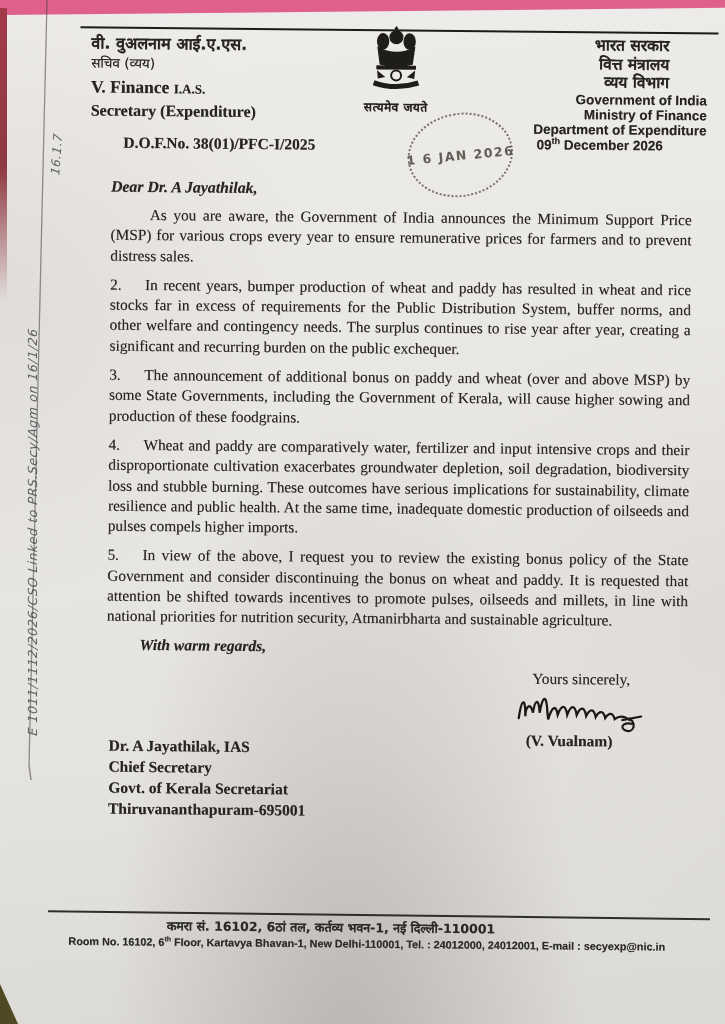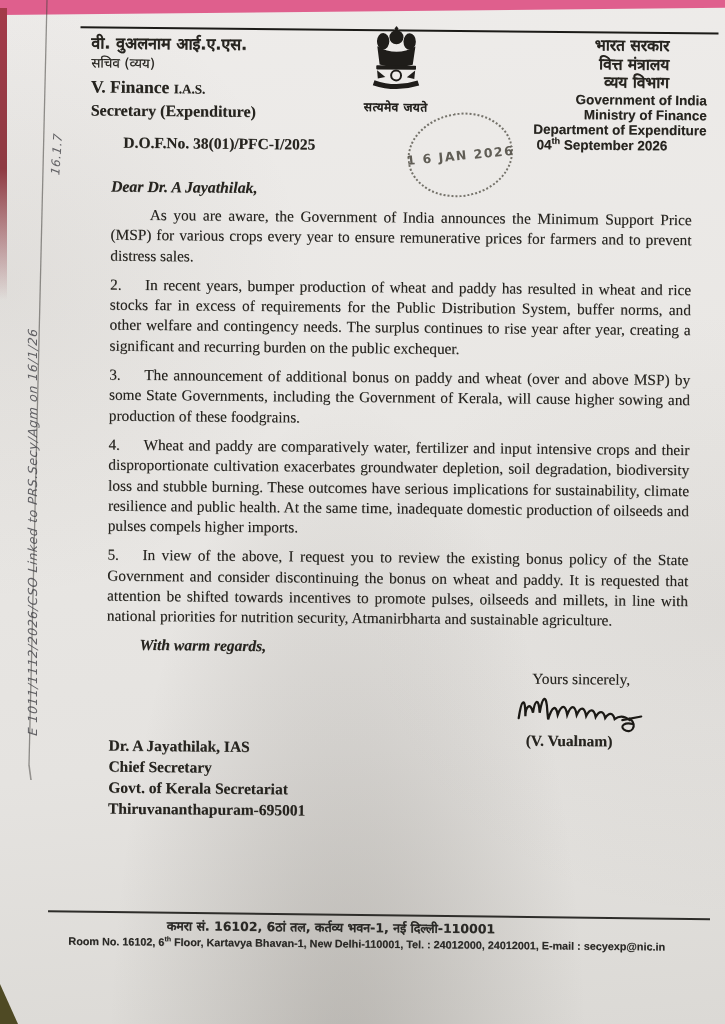--- a/index.html
+++ b/index.html
@@ -110,21 +110,21 @@
     <div class="org txt">
       <div class="hi">भारत सरकार</div>
       <div class="hi">वित्त मंत्रालय</div>
       <div class="hi">व्यय विभाग</div>
       <div class="en">Government of India</div>
       <div class="en">Ministry of Finance</div>
       <div class="en">Department of Expenditure</div>
     </div>
 
     <div class="refno txt">D.O.F.No. 38(01)/PFC-I/2025</div>
-    <div class="dateline txt"><span>04</span><sup>th</sup><span> September 2026</span></div>
+    <div class="dateline txt"><span>09</span><sup>th</sup><span> December 2026</span></div>
 
     <div class="stamp">
       <div class="inner">1 6  JAN 2026</div>
     </div>
 
     <div class="body txt">
       <p class="sal">Dear Dr. A Jayathilak,</p>
       <p class="para indent"><span class="pnum" style="width:0"></span><span>As you are aware, the Government of India announces the Minimum Support Price (MSP) for various crops every year to ensure remunerative prices for farmers and to prevent distress sales.</span></p>
       <p class="para"><span class="pnum">2.</span><span>In recent years, bumper production of wheat and paddy has resulted in wheat and rice stocks far in excess of requirements for the Public Distribution System, buffer norms, and other welfare and contingency needs. The surplus continues to rise year after year, creating a significant and recurring burden on the public exchequer.</span></p>
       <p class="para"><span class="pnum">3.</span><span>The announcement of additional bonus on paddy and wheat (over and above MSP) by some State Governments, including the Government of Kerala, will cause higher sowing and production of these foodgrains.</span></p>

